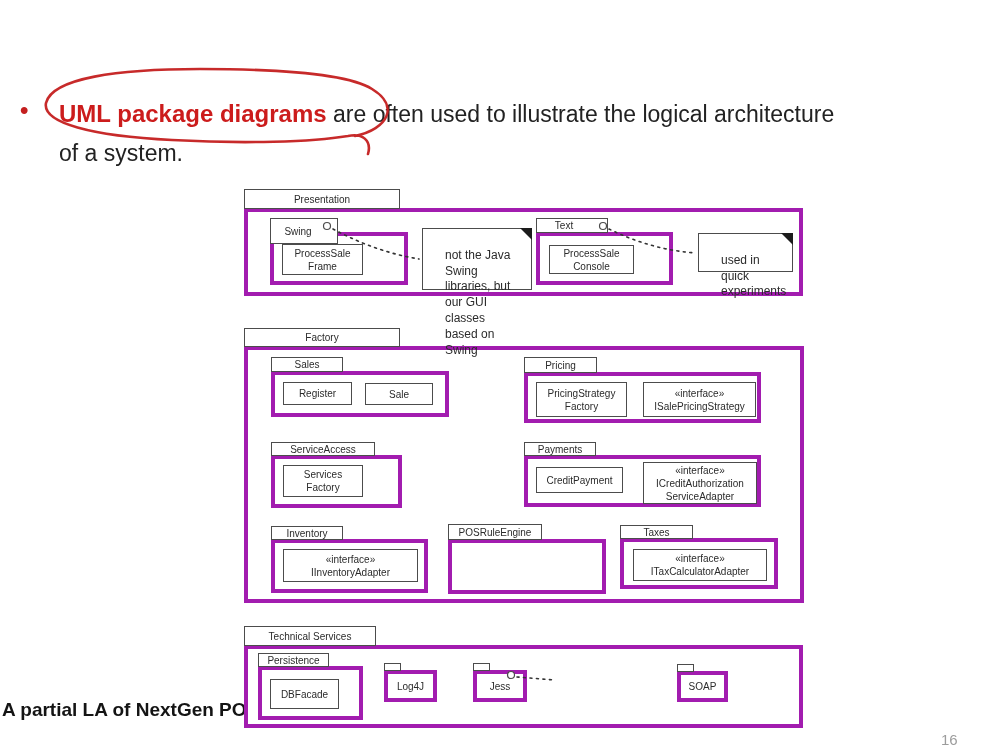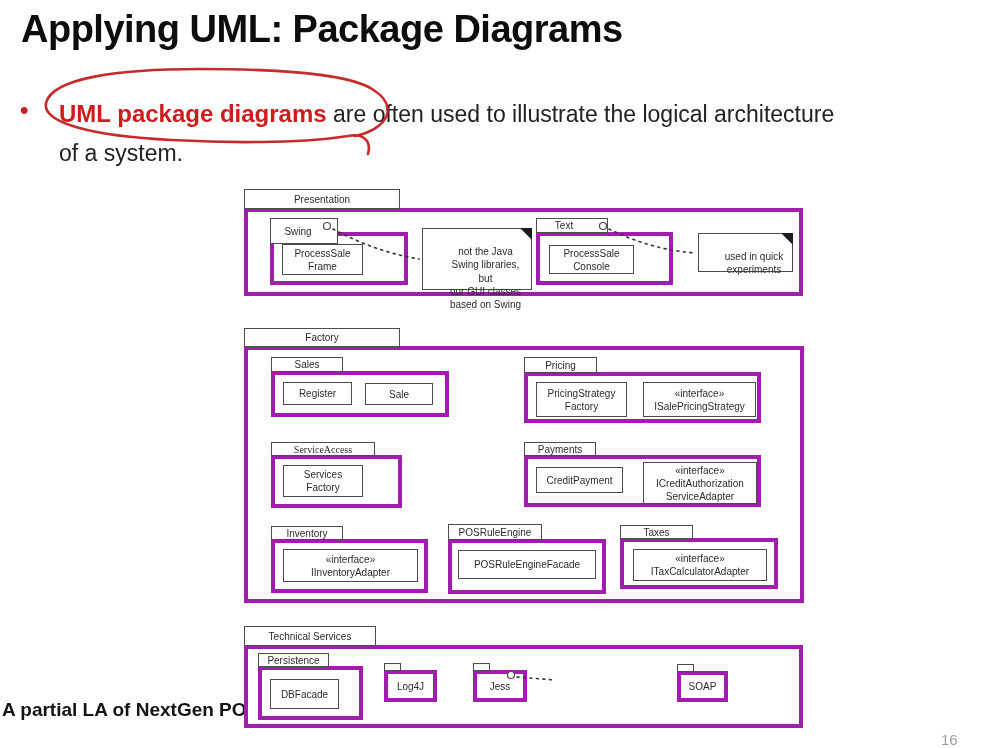--- a/index.html
+++ b/index.html
@@ -9,34 +9,33 @@
   .title{font-size:38px;font-weight:700;letter-spacing:-0.5px;color:#0d0d0d;white-space:nowrap;}
   .bullet-marker{color:#c41f1f;font-size:24px;font-weight:700;}
   .bullet-text{font-size:23px;line-height:39px;color:#222;white-space:nowrap;}
   .hl{color:#cc1c1c;font-weight:700;font-size:24px;}
   
   .tb{border:1px solid #4c4c4c;background:#fff;z-index:2;display:flex;align-items:center;justify-content:center;
       font-size:10px;color:#2b2b2b;}
   .bd{border:4px solid #a21caf;background:#fff;z-index:1;}
   .cls{border:1px solid #4c4c4c;background:#fff;z-index:3;display:flex;align-items:center;justify-content:center;
        text-align:center;font-size:10px;line-height:1.3;color:#2b2b2b;white-space:pre-line;}
-  .note{border:1px solid #4c4c4c;background:#fff;z-index:3;font-size:10px;line-height:1.32;color:#2b2b2b;
-        white-space:pre-line;padding:3px 5px 2px 22px;text-align:center;}
+  .note{border:1px solid #4c4c4c;background:#fff;z-index:3;font-size:12px;line-height:1.32;color:#2b2b2b;
+        white-space:pre-line;padding:3px 5px 2px 22px;}
   .fold{position:absolute;top:-1px;right:-1px;}
   .fl{display:flex;align-items:center;justify-content:center;font-size:10px;color:#2b2b2b;}
   .overlay{position:absolute;left:0;top:0;z-index:6;pointer-events:none;}
   .caption{font-size:19px;font-weight:700;color:#141414;white-space:nowrap;}
   .pagenum{font-size:15px;color:#9c9c9c;}
 </style>
 </head>
 <body>
 
 <div class="page">
 
-  <div class="abs title" style="left:21px;top:8px;">Applying UML: Package Diagrams</div>
 
   <div class="abs bullet-marker" style="left:20px;top:96px;">•</div>
   <div class="abs tb" style="left:244px;top:189px;width:156px;height:20px;">
     <span>Presentation</span>
   </div>
 
   <div class="abs bullet-text" style="left:59px;top:94px;">
     <span class="hl">UML package diagrams</span><span> are often used to illustrate the logical architecture</span><br>
     <span>of a system.</span>
   </div>
@@ -100,21 +99,21 @@
   <div class="abs bd" style="left:524px;top:372px;width:237px;height:51px;"></div>
   <div class="abs cls" style="left:536px;top:382px;width:91px;height:35px;">
     <span>PricingStrategy
 Factory</span>
   </div>
   <div class="abs cls" style="left:643px;top:382px;width:113px;height:35px;">
     <span>«interface»
 ISalePricingStrategy</span>
   </div>
 
-  <div class="abs tb" style="left:271px;top:442px;width:104px;height:14px;font-family:Liberation Serif, serif;">
+  <div class="abs tb" style="left:271px;top:442px;width:104px;height:14px;">
     <span>ServiceAccess</span>
   </div>
   <div class="abs bd" style="left:271px;top:455px;width:131px;height:53px;"></div>
   <div class="abs cls" style="left:283px;top:465px;width:80px;height:32px;">
     <span>Services
 Factory</span>
   </div>
 
   <div class="abs tb" style="left:524px;top:442px;width:72px;height:14px;">
     <span>Payments</span>
@@ -135,23 +134,20 @@
   <div class="abs bd" style="left:271px;top:539px;width:157px;height:54px;"></div>
   <div class="abs cls" style="left:283px;top:549px;width:135px;height:33px;">
     <span>«interface»
 IInventoryAdapter</span>
   </div>
 
   <div class="abs tb" style="left:448px;top:524px;width:94px;height:16px;">
     <span>POSRuleEngine</span>
   </div>
   <div class="abs bd" style="left:448px;top:539px;width:158px;height:55px;"></div>
-  <div class="abs cls" style="left:458px;top:550px;width:138px;height:29px;">
-    <span>POSRuleEngineFacade</span>
-  </div>
 
   <div class="abs tb" style="left:620px;top:525px;width:73px;height:14px;justify-content:center;">
     <span>Taxes</span>
   </div>
   <div class="abs bd" style="left:620px;top:538px;width:158px;height:51px;"></div>
   <div class="abs cls" style="left:633px;top:549px;width:134px;height:32px;">
     <span>«interface»
 ITaxCalculatorAdapter</span>
   </div>
 

